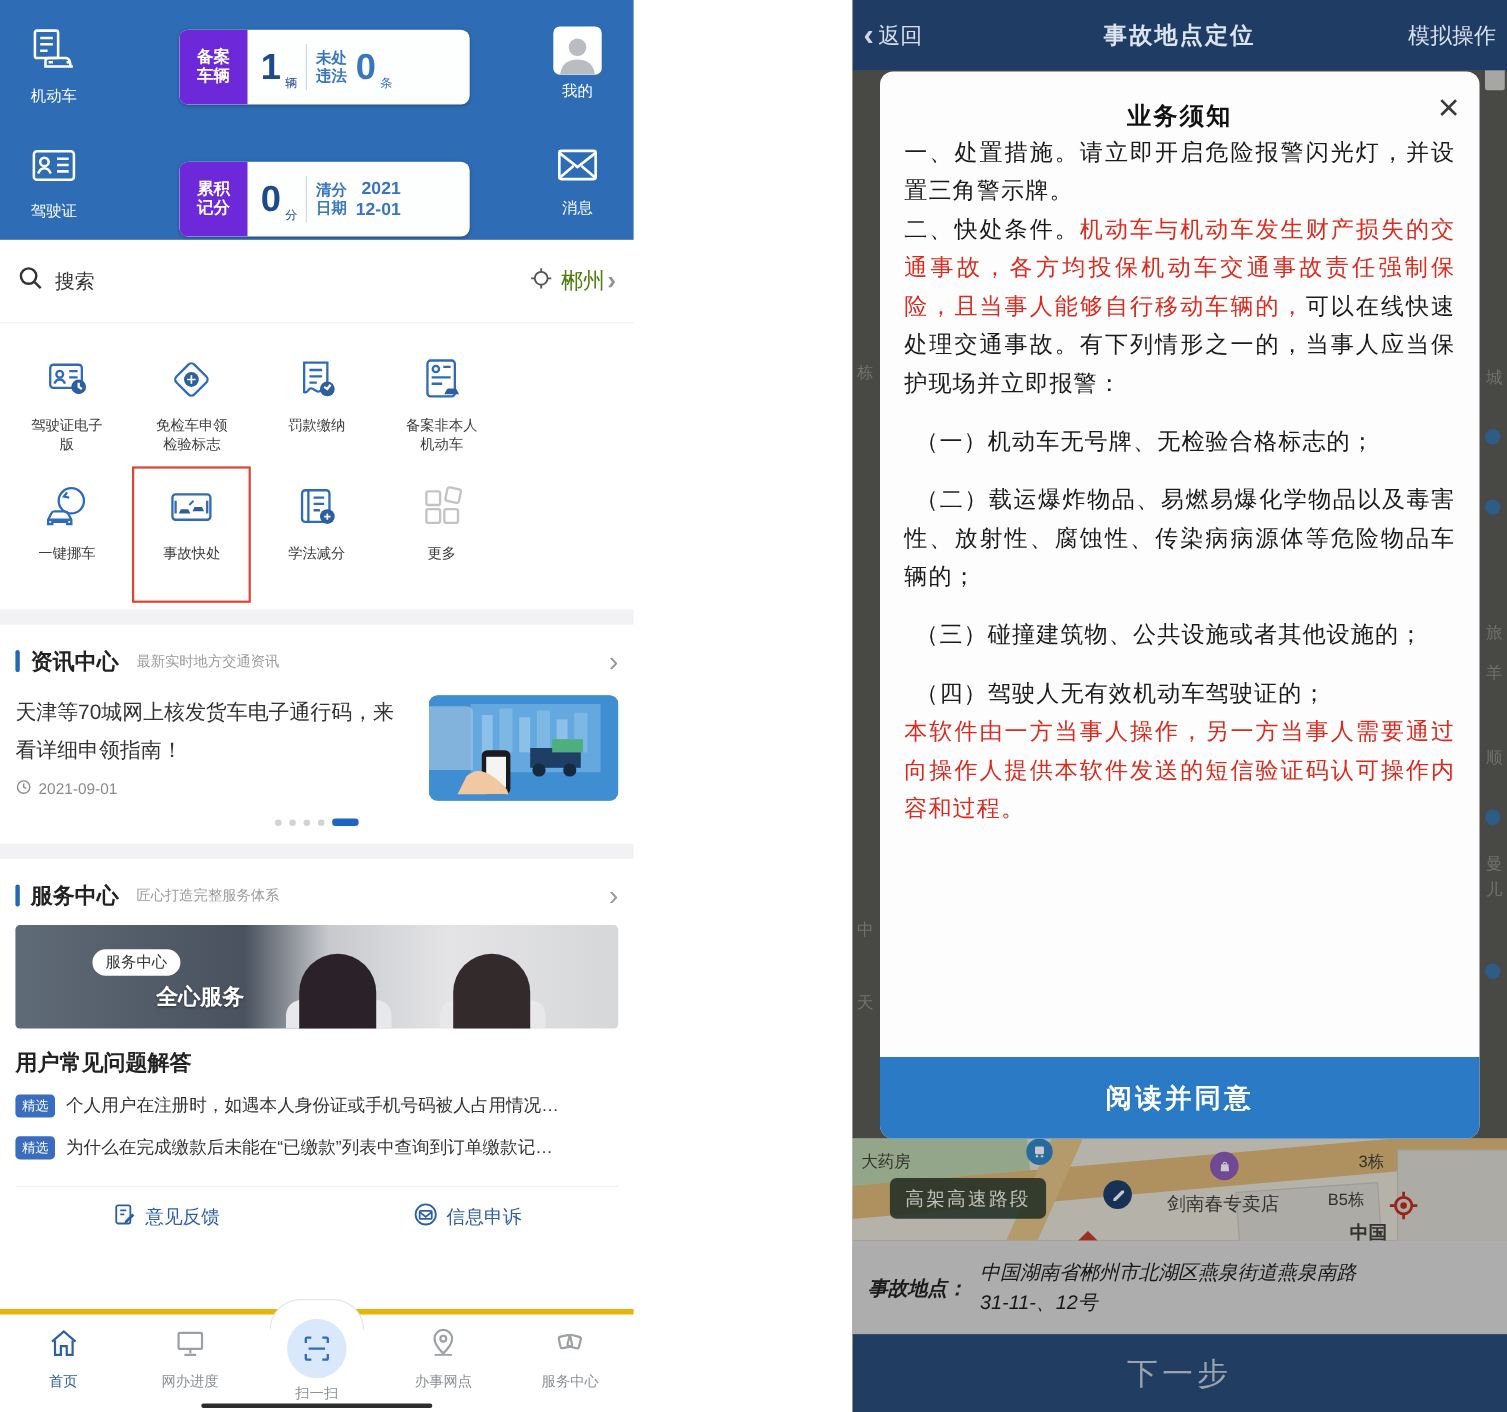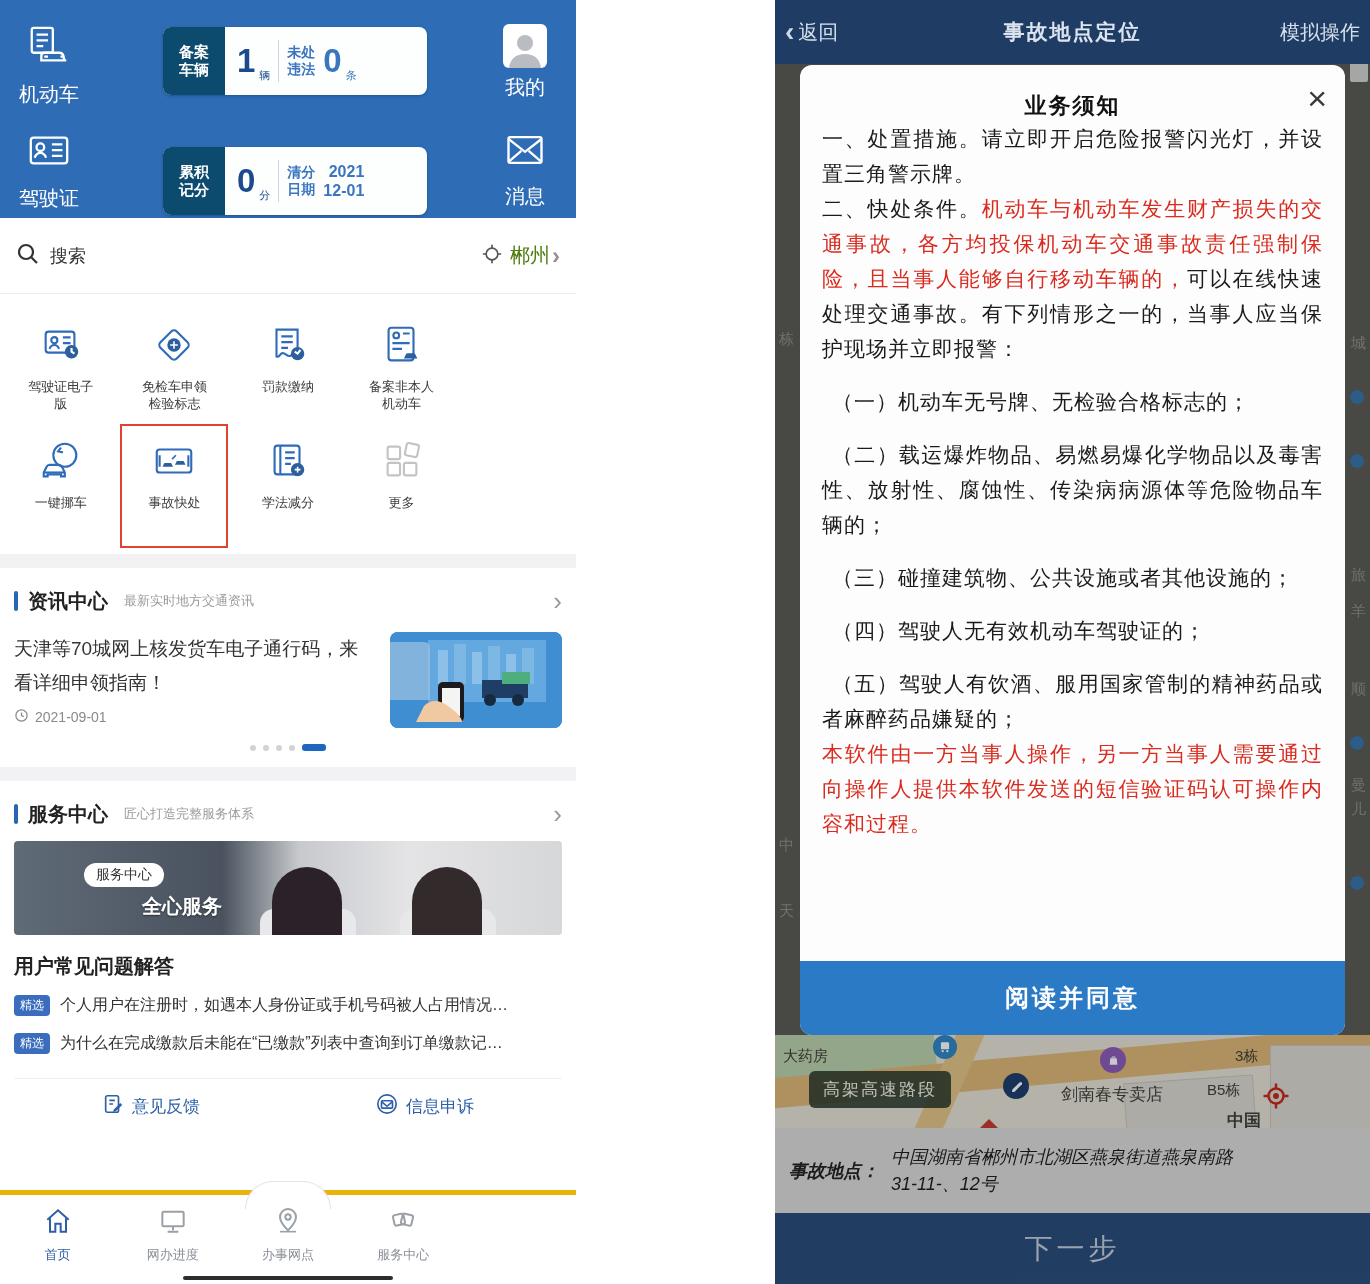--- a/index.html
+++ b/index.html
@@ -3,28 +3,28 @@
 <meta charset="utf-8">
 <style>
   * { margin:0; padding:0; box-sizing:border-box; }
   body { background:#fff; font-family:"Liberation Sans","DejaVu Sans",sans-serif; }
   .canvas { position:relative; width:1370px; height:1284px; background:#fff; overflow:hidden; }
 
   
   .lp { position:absolute; left:0; top:0; width:576px; height:1284px; background:#fff; display:flex; flex-direction:column; }
 
   .lp-header { position:relative; height:218px; background:#2e6cb6; flex:none; }
-  .hdr-group { position:absolute; width:86px; display:flex; flex-direction:column; align-items:center; gap:6px; color:#fff; font-size:20px; }
+  .hdr-group { position:absolute; width:86px; display:flex; flex-direction:column; align-items:center; gap:6px; color:#fff; font-size:14px; }
   .hg-tl { left:6px; top:24px; } .hg-bl { left:6px; top:128px; }
   .hg-tr { right:8px; top:24px; } .hg-br { right:8px; top:128px; }
   .avatar-box { width:44px; height:44px; background:#fff; border-radius:6px; display:flex; align-items:flex-end; justify-content:center; overflow:hidden; }
 
   .stat-card { position:absolute; left:163px; width:264px; height:68px; background:#fdfefe; border-radius:8px; display:flex; align-items:center; overflow:hidden; box-shadow:0 1px 3px rgba(0,0,0,.25); }
   .sc1 { top:27px; } .sc2 { top:147px; }
-  .sc-block { width:62px; height:100%; background:#0c4a6e; color:#fff; font-size:15px; line-height:18px; display:flex; flex-direction:column; align-items:center; justify-content:center; font-weight:bold; }
+  .sc-block { width:62px; height:100%; background:#6d28d9; color:#fff; font-size:15px; line-height:18px; display:flex; flex-direction:column; align-items:center; justify-content:center; font-weight:bold; }
   .sc-num { font-size:33px; font-weight:bold; color:#1d4a8c; margin:0 4px 0 12px; }
   .sc-unit { font-size:11px; color:#1d4a8c; align-self:flex-end; margin-bottom:12px; }
   .sc-div { width:1px; height:42px; background:#c9d6e8; margin:0 8px; }
   .sc-lbl { color:#3a76c0; font-size:14px; line-height:17px; font-weight:bold; text-align:center; }
   .sc-num2 { font-size:33px; font-weight:bold; color:#3a76c0; margin:0 4px 0 8px; }
   .sc-unit2 { font-size:11px; color:#3a76c0; align-self:flex-end; margin-bottom:12px; }
   .sc-date { color:#3a76c0; font-size:16px; line-height:19px; font-weight:bold; text-align:right; margin-left:8px; }
 
   .lp-search { height:76px; display:flex; align-items:center; padding:0 16px; border-bottom:1px solid #ececec; background:#fff; }
   .search-text { font-size:18px; color:#333; margin-left:10px; flex:1; }
@@ -433,20 +433,29 @@
       <div class="tab">
         <span>
           <svg width="32" height="32" viewBox="0 0 48 48" fill="none" stroke="#9aa0a6" stroke-width="3">
               <rect x="8" y="10" width="32" height="22" rx="2"></rect>
               <path d="M24 32v6M16 40h16"></path>
             </svg>
         </span>
         <span class="tab-label">网办进度</span>
       </div>
       <div class="tab">
+        <span class="scan-circle">
+          <svg width="30" height="30" viewBox="0 0 48 48" fill="none" stroke="#2d6cc0" stroke-width="3.4">
+            <path d="M8 16v-6q0-2 2-2h6M32 8h6q2 0 2 2v6M40 32v6q0 2-2 2h-6M16 40h-6q-2 0-2-2v-6"></path>
+              <path d="M12 24h24"></path>
+          </svg>
+        </span>
+        <span class="tab-label">扫一扫</span>
+      </div>
+      <div class="tab">
         <span>
           <svg width="32" height="32" viewBox="0 0 48 48" fill="none" stroke="#9aa0a6" stroke-width="3">
               <path d="M24 6a12 12 0 0 1 12 12c0 8-12 20-12 20S12 26 12 18A12 12 0 0 1 24 6z"></path>
               <circle cx="24" cy="18" r="4"></circle>
               <path d="M12 40h24" stroke-width="2.4"></path>
             </svg>
         </span>
         <span class="tab-label">办事网点</span>
       </div>
       <div class="tab">
@@ -544,18 +553,17 @@
 
     <div class="modal">
       <div class="modal-title">业务须知</div>
       <div class="modal-close">×</div>
       <p class="mp">一、处置措施。请立即开启危险报警闪光灯，并设置三角警示牌。</p>
       <p class="mp"><span>二、快处条件。</span><span class="red">机动车与机动车发生财产损失的交通事故，各方均投保机动车交通事故责任强制保险，且当事人能够自行移动车辆的，</span><span>可以在线快速处理交通事故。有下列情形之一的，当事人应当保护现场并立即报警：</span></p>
       <p class="mp item">（一）机动车无号牌、无检验合格标志的；</p>
       <p class="mp item">（二）载运爆炸物品、易燃易爆化学物品以及毒害性、放射性、腐蚀性、传染病病源体等危险物品车辆的；</p>
       <p class="mp item">（三）碰撞建筑物、公共设施或者其他设施的；</p>
       <p class="mp item">（四）驾驶人无有效机动车驾驶证的；</p>
-      <p class="mp item">（五）驾驶人有饮酒、服用国家管制的精神药品或者麻醉药品嫌疑的；</p>
       <p class="mp red">本软件由一方当事人操作，另一方当事人需要通过向操作人提供本软件发送的短信验证码认可操作内容和过程。</p>
       <div class="agree-btn">阅读并同意</div>
     </div>
   </div>
 </div>
 
 </body></html>

